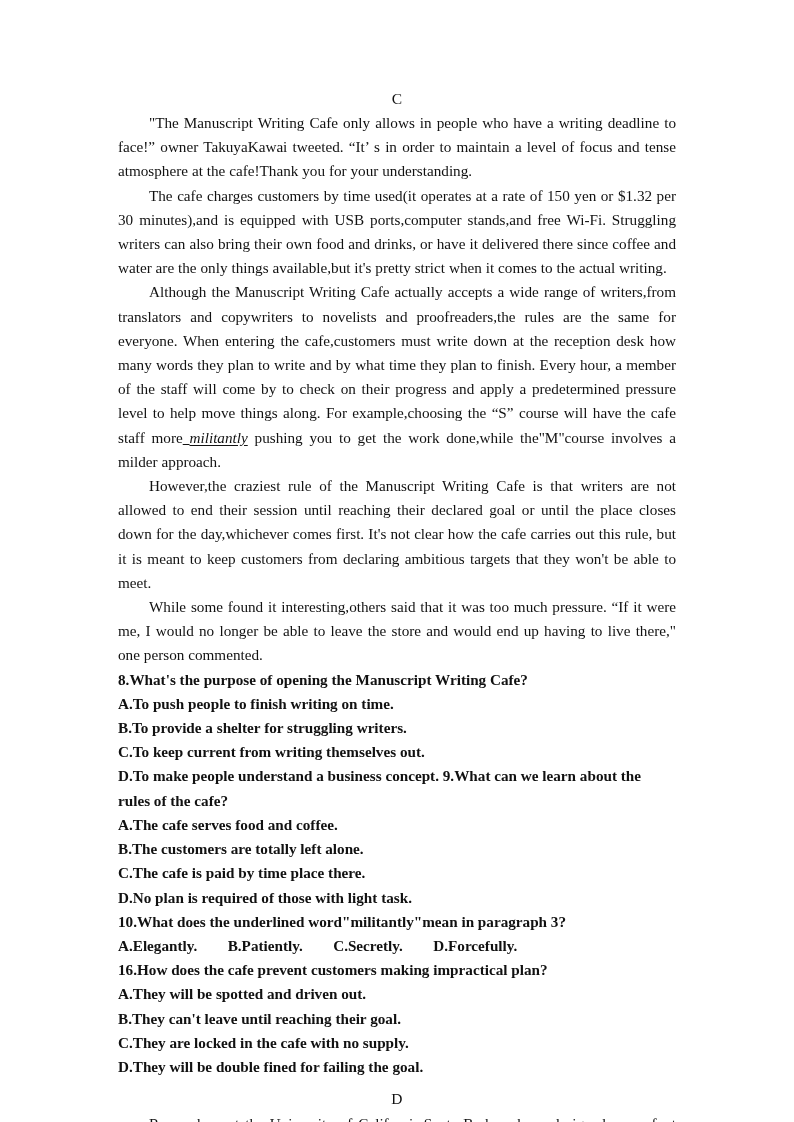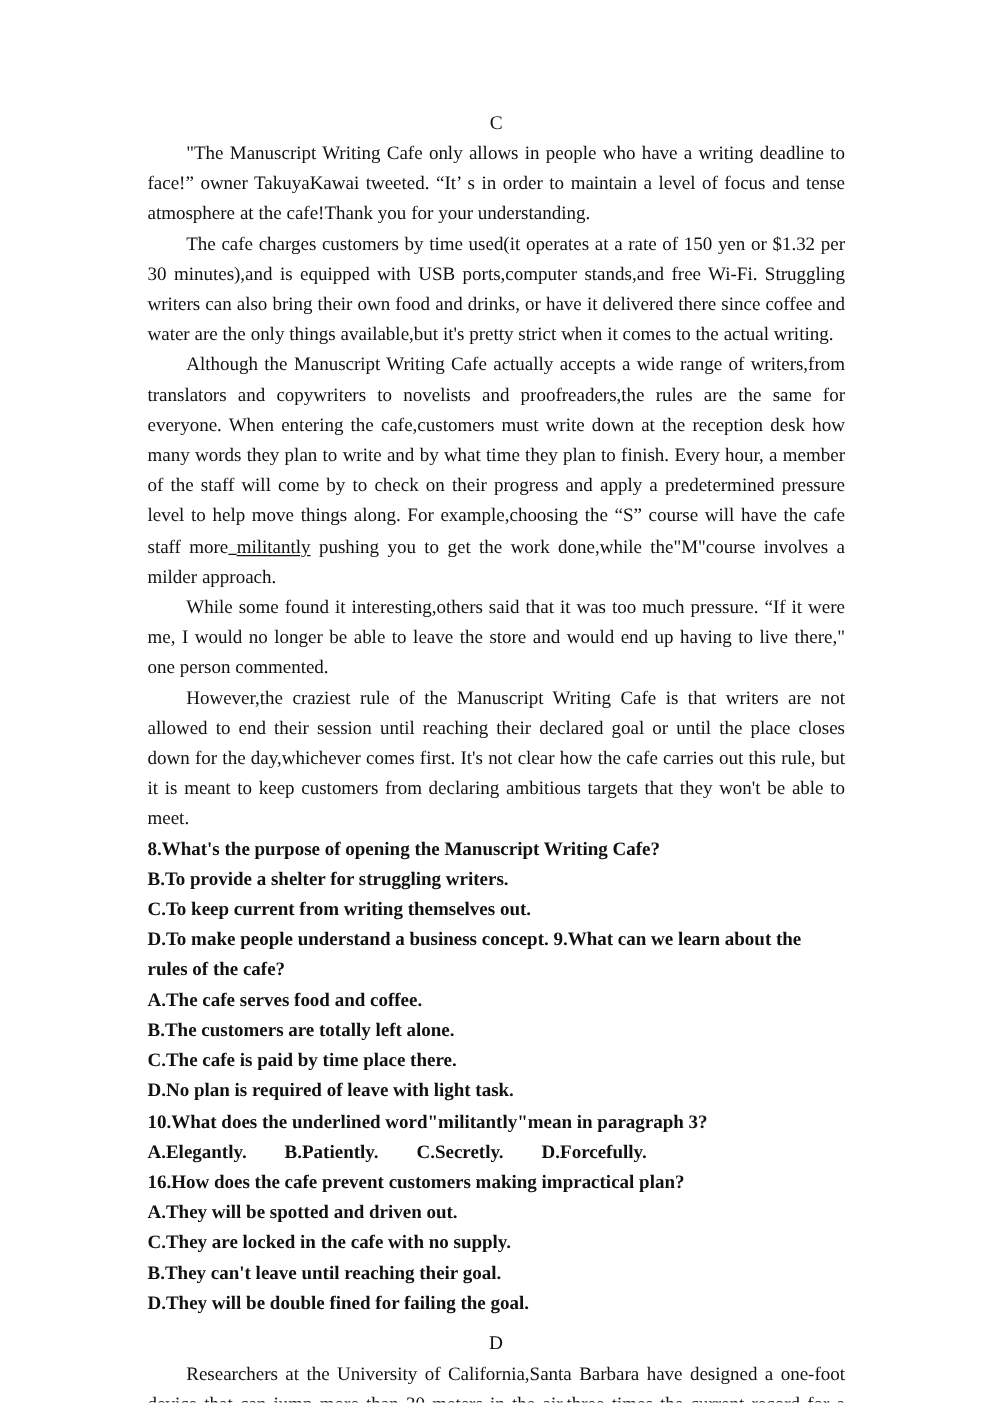--- a/index.html
+++ b/index.html
@@ -54,60 +54,62 @@
     font-size: 15.2px;
     line-height: 24.2px;
     text-align: left;
     text-indent: 0;
     white-space: pre-wrap;
     font-weight: bold;
   }
   .underlined {
     text-decoration: underline;
     text-underline-offset: 1.5px;
+    font-style: italic;
   }
   .lead-underline {
     text-decoration: underline;
   }
 </style>
 </head>
 <body>
 
 <div class="page">
   <div class="content">
 
     <div class="section-heading">C</div>
 
     <p class="para">"The Manuscript Writing Cafe only allows in people who have a writing deadline to face!” owner TakuyaKawai tweeted. “It’ s in order to maintain a level of focus and tense atmosphere at the cafe!Thank you for your understanding.</p>
 
     <p class="para">The cafe charges customers by time used(it operates at a rate of 150 yen or $1.32 per 30 minutes),and is equipped with USB ports,computer stands,and free Wi-Fi. Struggling writers can also bring their own food and drinks, or have it delivered there since coffee and water are the only things available,but it's pretty strict when it comes to the actual writing.</p>
 
     <p class="para"><span>Although the Manuscript Writing Cafe actually accepts a wide range of writers,from translators and copywriters to novelists and proofreaders,the rules are the same for everyone. When entering the cafe,customers must write down at the reception desk how many words they plan to write and by what time they plan to finish. Every hour, a member of the staff will come by to check on their progress and apply a predetermined pressure level to help move things along. For example,choosing the “S” course will have the cafe staff more</span><span class="lead-underline"> </span><span class="underlined">militantly</span> <span>pushing you to get the work done,while the"M"course involves a milder approach.</span></p>
 
+    <p class="para">However,the craziest rule of the Manuscript Writing Cafe is that writers are not allowed to end their session until reaching their declared goal or until the place closes down for the day,whichever comes first. It's not clear how the cafe carries out this rule, but it is meant to keep customers from declaring ambitious targets that they won't be able to meet.</p>
+
     <p class="para">While some found it interesting,others said that it was too much pressure. “If it were me, I would no longer be able to leave the store and would end up having to live there," one person commented.</p>
 
-    <p class="para">However,the craziest rule of the Manuscript Writing Cafe is that writers are not allowed to end their session until reaching their declared goal or until the place closes down for the day,whichever comes first. It's not clear how the cafe carries out this rule, but it is meant to keep customers from declaring ambitious targets that they won't be able to meet.</p>
-
     <p class="qline">8.What's the purpose of opening the Manuscript Writing Cafe?</p>
+    <p class="qline">A.To push people to finish writing on time.</p>
     <p class="qline">B.To provide a shelter for struggling writers.</p>
     <p class="qline">C.To keep current from writing themselves out.</p>
     <p class="qline">D.To make people understand a business concept. 9.What can we learn about the rules of the cafe?</p>
 
     <p class="qline">A.The cafe serves food and coffee.</p>
     <p class="qline">B.The customers are totally left alone.</p>
     <p class="qline">C.The cafe is paid by time place there.</p>
-    <p class="qline">D.No plan is required of leave with light task.</p>
+    <p class="qline">D.No plan is required of those with light task.</p>
 
     <p class="qline">10.What does the underlined word"militantly"mean in paragraph 3?</p>
     <p class="qline">A.Elegantly.        B.Patiently.        C.Secretly.        D.Forcefully.</p>
 
     <p class="qline">16.How does the cafe prevent customers making impractical plan?</p>
     <p class="qline">A.They will be spotted and driven out.</p>
+    <p class="qline">B.They can't leave until reaching their goal.</p>
     <p class="qline">C.They are locked in the cafe with no supply.</p>
-    <p class="qline">B.They can't leave until reaching their goal.</p>
     <p class="qline">D.They will be double fined for failing the goal.</p>
 
     <div class="section-heading second">D</div>
 
     <p class="para">Researchers at the University of California,Santa Barbara have designed a one-foot device that can jump more than 30 meters in the air,three times the current record for a jumping robot.</p>
 
   </div>
 </div>
 
 </body></html>

